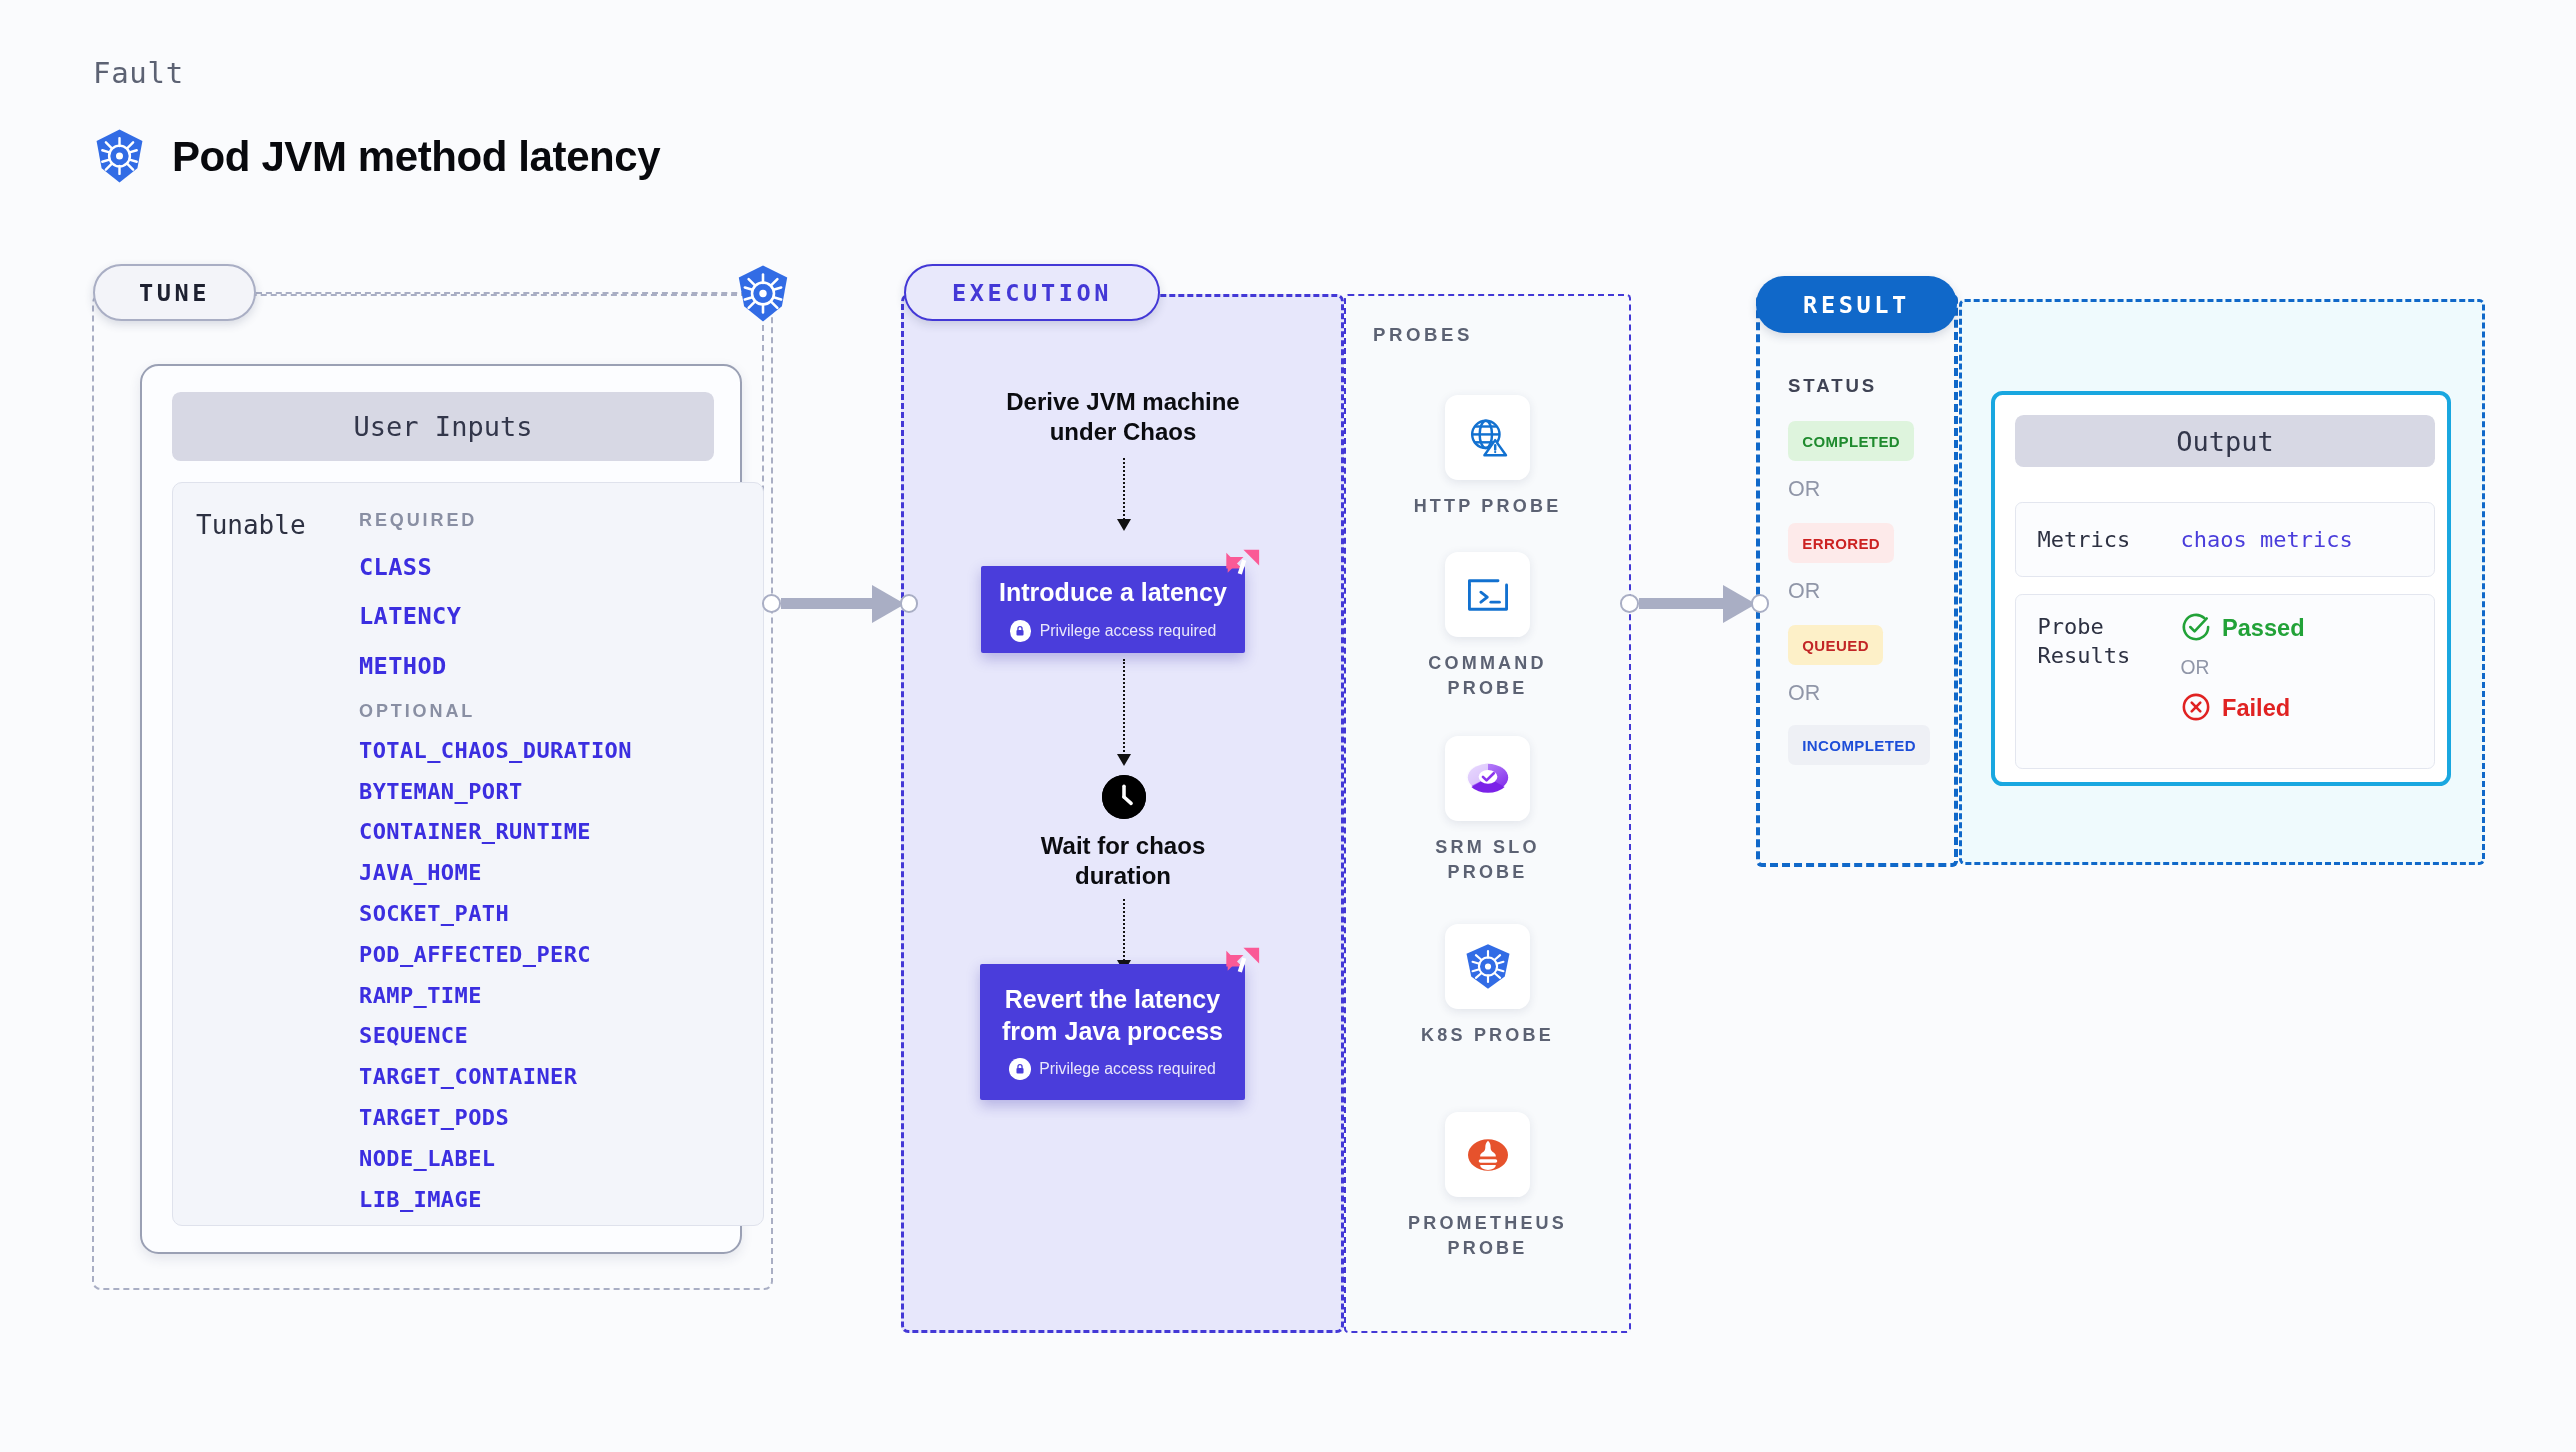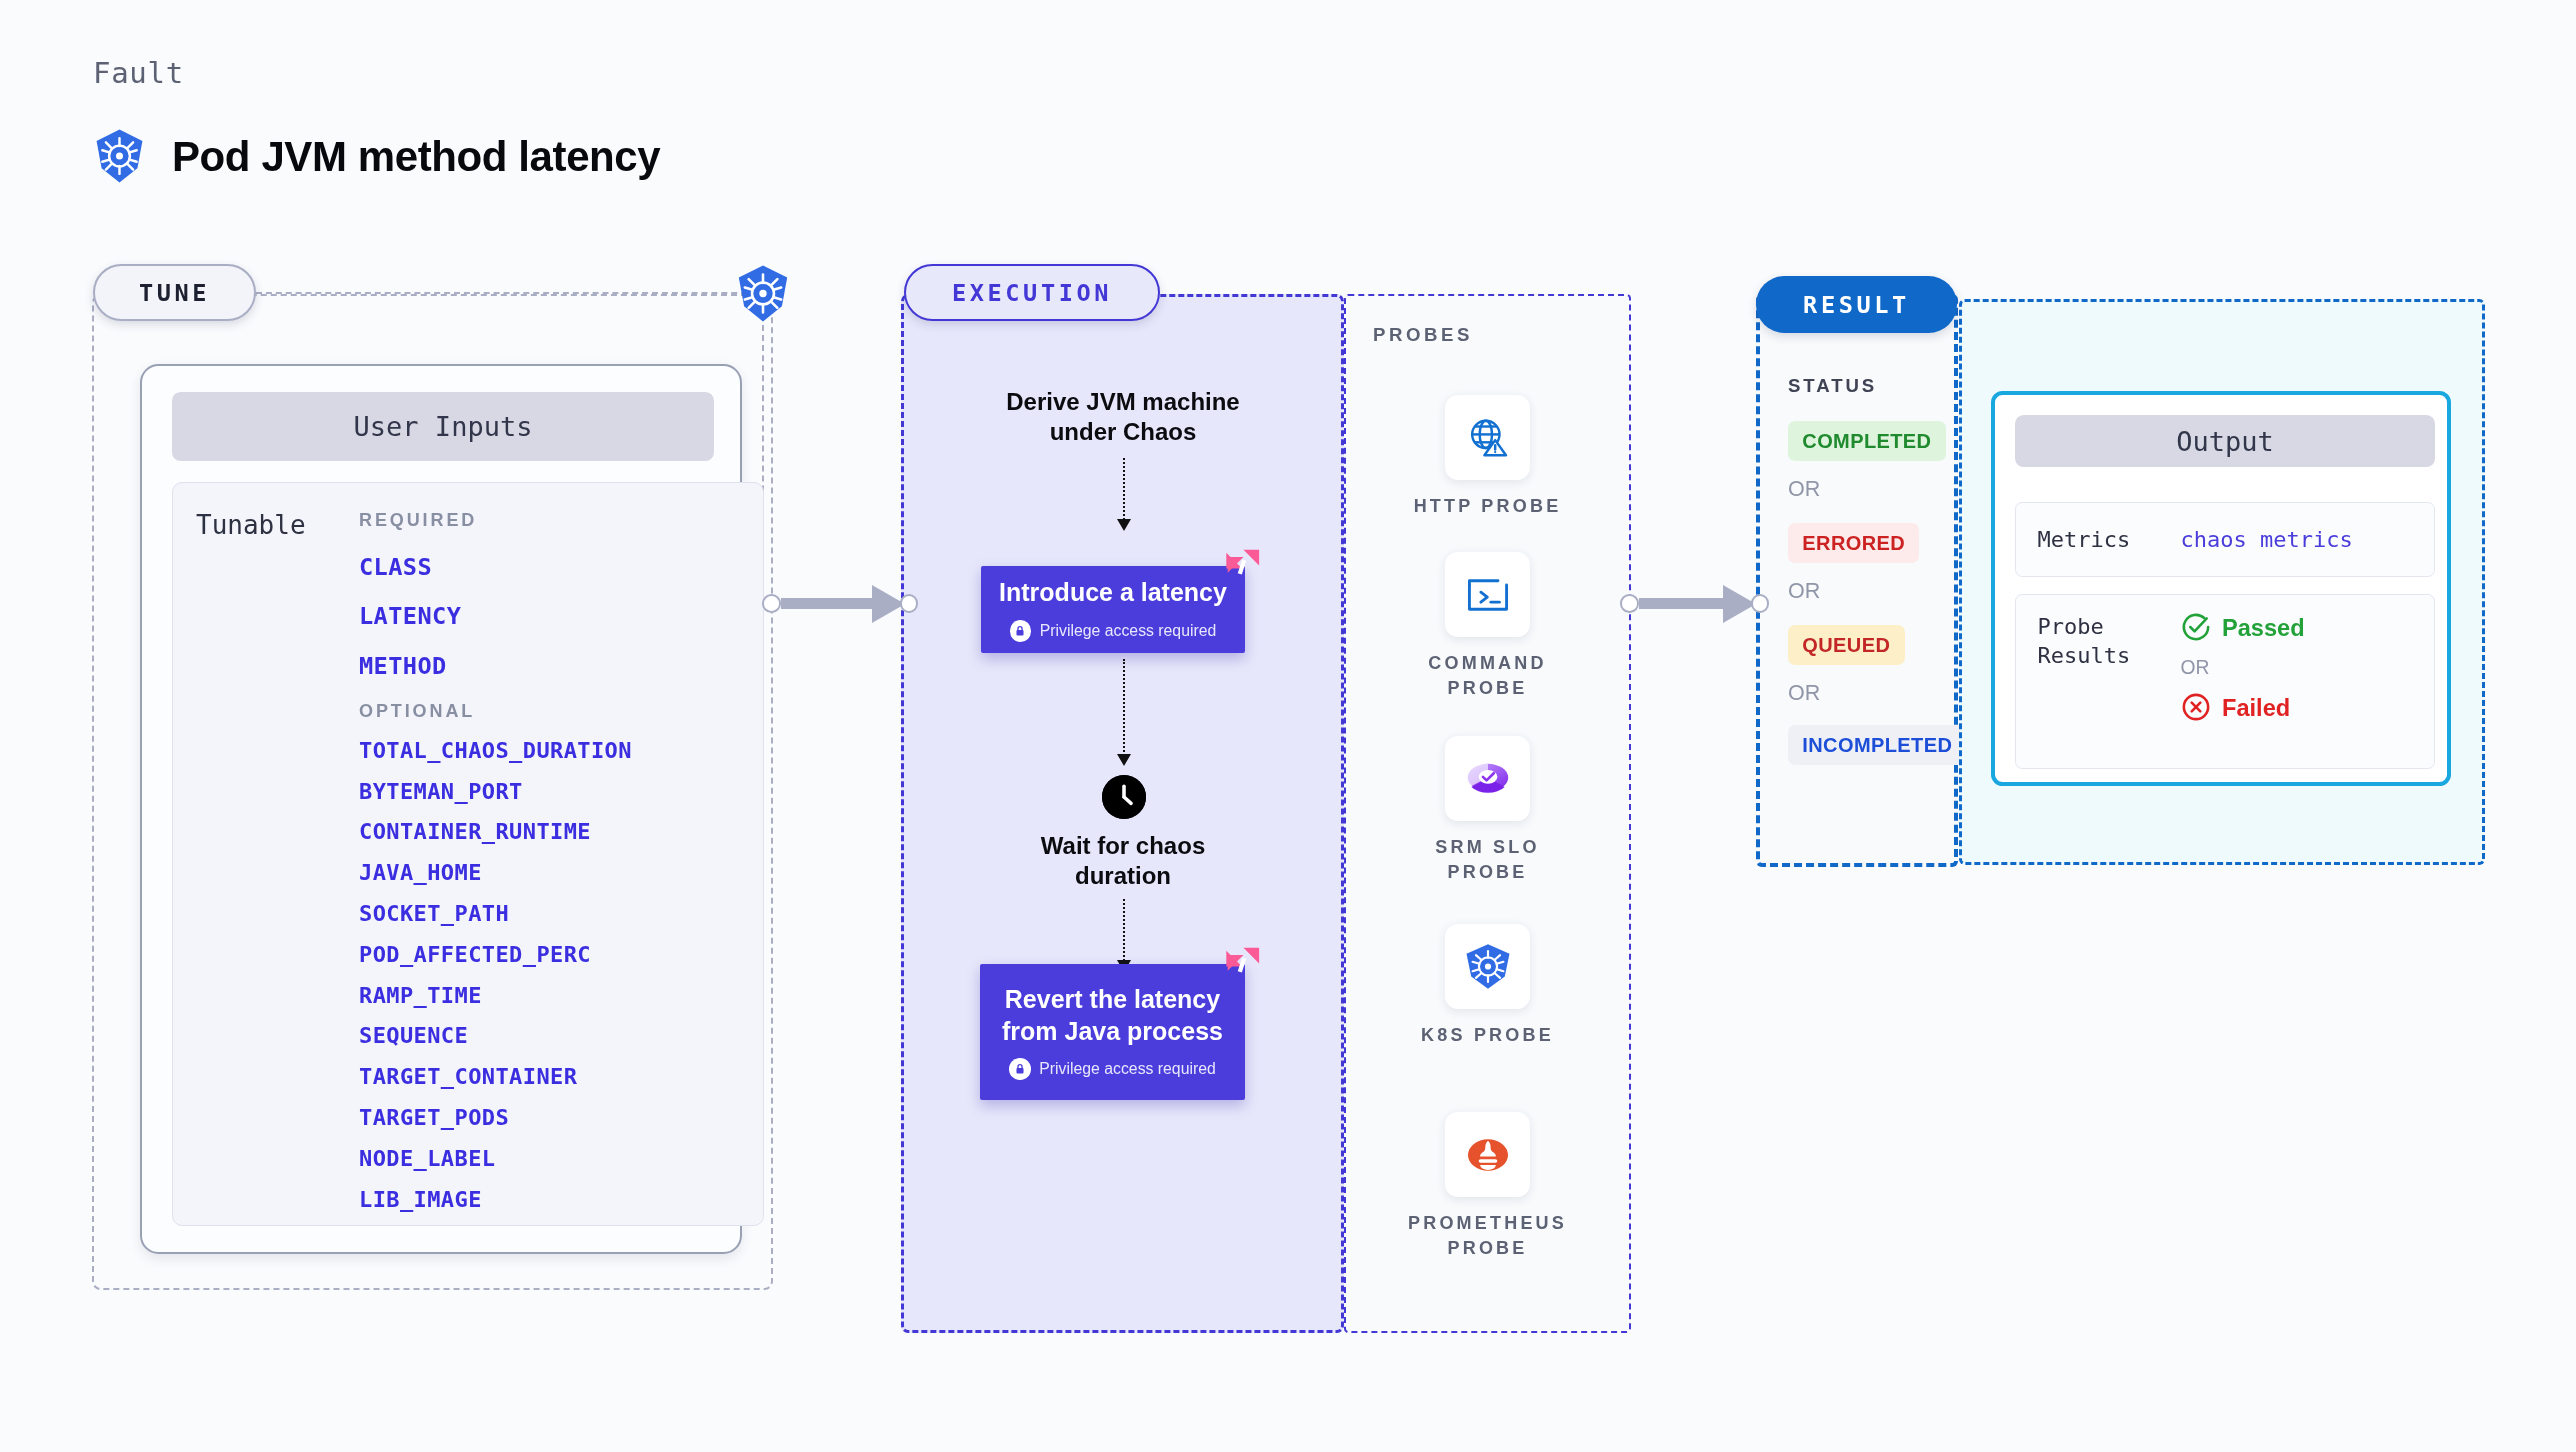--- a/index.html
+++ b/index.html
@@ -134,21 +134,21 @@
   }
 
   
   .status-label {
     position: absolute; left: 1788px; top: 375px;
     font-size: 18.6px; font-weight: bold; letter-spacing: 2.9px; color: #3f4354;
   }
   .badge {
     position: absolute; display: inline-flex; align-items: center;
     height: 40px; padding: 0 14.3px; border-radius: 7.2px;
-    font-size: 20px; font-weight: bold; letter-spacing: 0.4px;
+    font-size: 15px; font-weight: bold; letter-spacing: 0.4px;
   }
   .or-txt { position: absolute; font-size: 21.5px; color: #9096a8; }
 
   
   .out-card {
     position: absolute; left: 1991px; top: 391px; width: 460px; height: 395px;
     background: #ffffff; border: 4.3px solid #19a7e0; border-radius: 11.5px;
   }
   .out-head { left: 20px; top: 20px; width: 420px; height: 52px; }
   .out-row {

